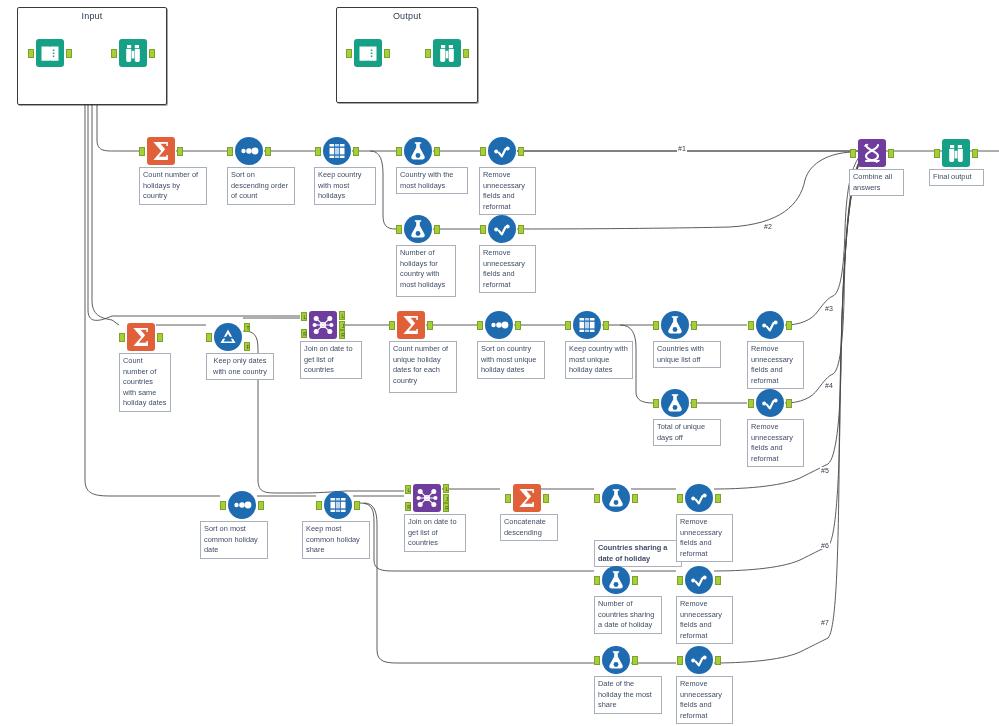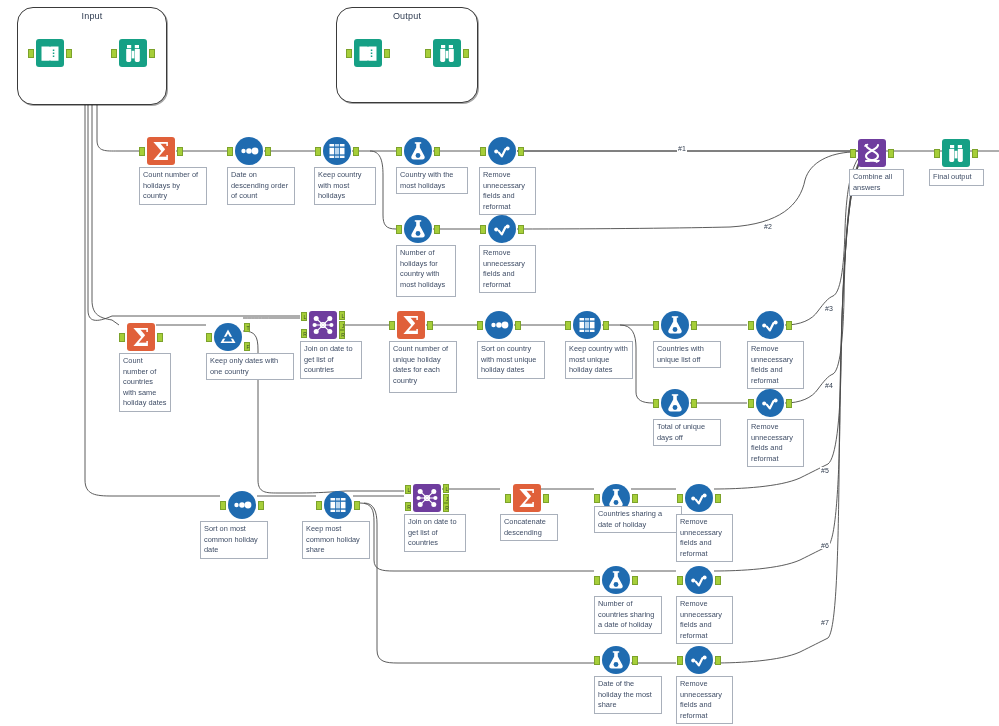--- a/index.html
+++ b/index.html
@@ -18,21 +18,21 @@
     position:absolute;
     left:0; top:0;
     width:999px; height:726px;
     pointer-events:none;
   }
 
   
   .container-box{
     position:absolute;
     border:1px solid #3a3a3a;
-    border-radius:16px;
+    border-radius:2px;
     background:#ffffff;
     box-shadow:1px 1px 0 rgba(0,0,0,0.35);
   }
   .container-title{
     position:absolute;
     top:3px; left:0; right:0;
     text-align:center;
     font-size:9px;
     color:#2e3b50;
     letter-spacing:0.2px;
@@ -206,21 +206,21 @@
       <div class="node" style="left: 234px; top: 136px;">
         <div class="glyph"><svg width="30" height="30" viewBox="0 0 30 30">
             <ellipse cx="15" cy="15" rx="14" ry="14" fill="#1f6bb0"></ellipse>
             <circle cx="9.5" cy="15" r="2.2" fill="#fff"></circle>
             <circle cx="15" cy="15" r="2.8" fill="#fff"></circle>
             <circle cx="21" cy="15" r="3.4" fill="#fff"></circle>
           </svg></div>
         <div class="port in" style="top: 10.5px;"></div>
         <div class="port out" style="top: 10.5px;"></div>
       </div>
-      <div class="nlabel" style="left: 227px; top: 167px; width: 68px; min-height: 38px;">Date on descending order of count</div>
+      <div class="nlabel" style="left: 227px; top: 167px; width: 68px; min-height: 38px;">Sort on descending order of count</div>
       <div class="node" style="left: 322px; top: 136px;">
         <div class="glyph"><svg width="30" height="30" viewBox="0 0 30 30">
             <ellipse cx="15" cy="15" rx="14" ry="14" fill="#1f6bb0"></ellipse>
             <rect x="7.5" y="8" width="4.6" height="14" fill="#fff"></rect>
             <rect x="12.9" y="8" width="4.2" height="14" fill="#bcd7ee"></rect>
             <rect x="17.9" y="8" width="4.6" height="14" fill="#fff"></rect>
             <rect x="6.8" y="10.5" width="16.4" height="1.3" fill="#1f6bb0"></rect>
             <rect x="6.8" y="18.4" width="16.4" height="1.3" fill="#1f6bb0"></rect>
           </svg></div>
         <div class="port in" style="top: 10.5px;"></div>
@@ -312,21 +312,21 @@
             <rect x="6.8" y="14.8" width="16.4" height="1.8" fill="#1f6bb0"></rect>
           </svg></div>
         <div class="port in" style="top: 10.5px;"></div>
         <div class="port out" style="top: 1px;">
           <span class="port-label">T</span>
         </div>
         <div class="port out" style="top: 20px;">
           <span class="port-label">F</span>
         </div>
       </div>
-      <div class="nlabel" style="left: 206px; top: 353px; width: 88px; min-height: 27px;">Keep only dates with one country</div>
+      <div class="nlabel" style="left: 206px; top: 353px; width: 68px; min-height: 27px; text-align: center;">Keep only dates with one country</div>
       <div class="node" style="left: 308px; top: 310px;">
         <div class="glyph"><svg width="30" height="30" viewBox="0 0 30 30">
             <rect x="1" y="1" width="28" height="28" rx="3" fill="#6f3d9e"></rect>
             <circle cx="15" cy="15" r="3.1" fill="#fff"></circle>
             <circle cx="15" cy="15" r="1.6" fill="#6f3d9e"></circle>
             <circle cx="8.2" cy="8.4" r="2.5" fill="#fff"></circle>
             <circle cx="21.8" cy="8.4" r="2.5" fill="#fff"></circle>
             <circle cx="8.2" cy="21.6" r="2.5" fill="#fff"></circle>
             <circle cx="21.8" cy="21.6" r="2.5" fill="#fff"></circle>
             <circle cx="6.6" cy="15" r="2.1" fill="#fff"></circle>
@@ -493,21 +493,21 @@
       <div class="node" style="left: 601px; top: 483px;">
         <div class="glyph"><svg width="30" height="30" viewBox="0 0 30 30">
             <ellipse cx="15" cy="15" rx="14" ry="14" fill="#1f6bb0"></ellipse>
             <path d="M13.2 7h3.6v4.5l4.6 8.4c1 1.9-.1 3.6-2.2 3.6h-8.4c-2.1 0-3.2-1.7-2.2-3.6l4.6-8.4z" fill="#fff"></path>
             <circle cx="15" cy="19.5" r="2.4" fill="#1f6bb0"></circle>
             <rect x="11.8" y="6.2" width="6.4" height="1.5" fill="#fff"></rect>
           </svg></div>
         <div class="port in" style="top: 10.5px;"></div>
         <div class="port out" style="top: 10.5px;"></div>
       </div>
-      <div class="nlabel" style="left: 594px; top: 506px; width: 88px; min-height: 27px;">Countries sharing a date of holiday</div>
+      <div class="nlabel" style="left: 594px; top: 540px; width: 88px; min-height: 27px; font-weight: bold;">Countries sharing a date of holiday</div>
       <div class="node" style="left: 684px; top: 483px;">
         <div class="glyph"><svg width="30" height="30" viewBox="0 0 30 30">
             <ellipse cx="15" cy="15" rx="14" ry="14" fill="#1f6bb0"></ellipse>
             <circle cx="9.2" cy="15.6" r="2" fill="#fff"></circle>
             <path d="M11.8 16.6l3 3.8 3.6-7.2" stroke="#fff" stroke-width="2.2" fill="none" stroke-linecap="round" stroke-linejoin="round"></path>
             <circle cx="20.6" cy="12.4" r="2" fill="#fff"></circle>
           </svg></div>
         <div class="port in" style="top: 10.5px;"></div>
         <div class="port out" style="top: 10.5px;"></div>
       </div>

